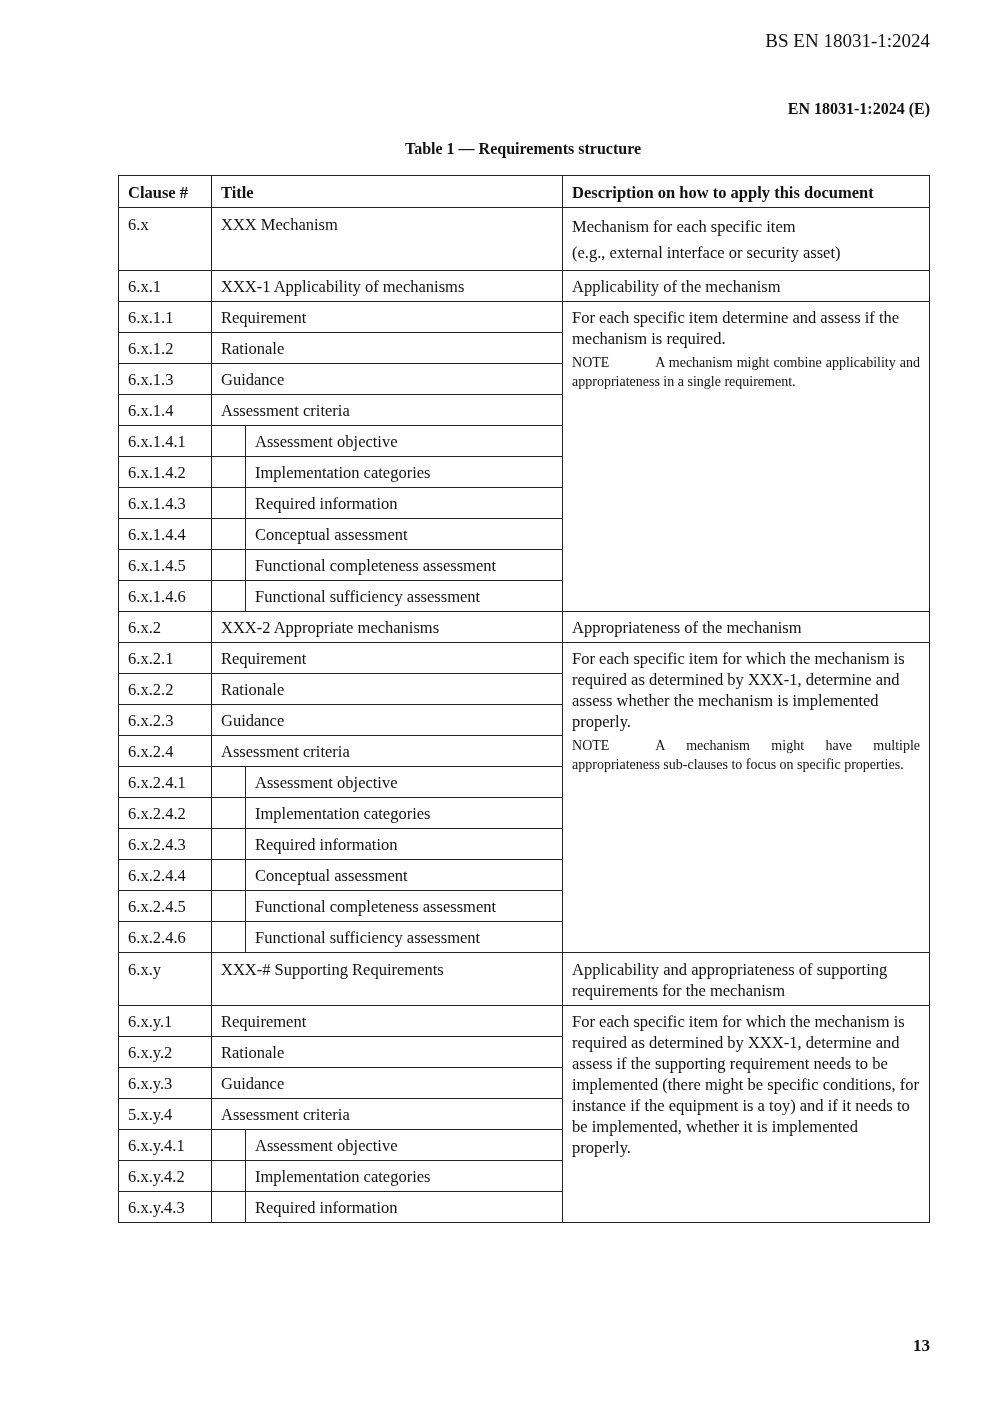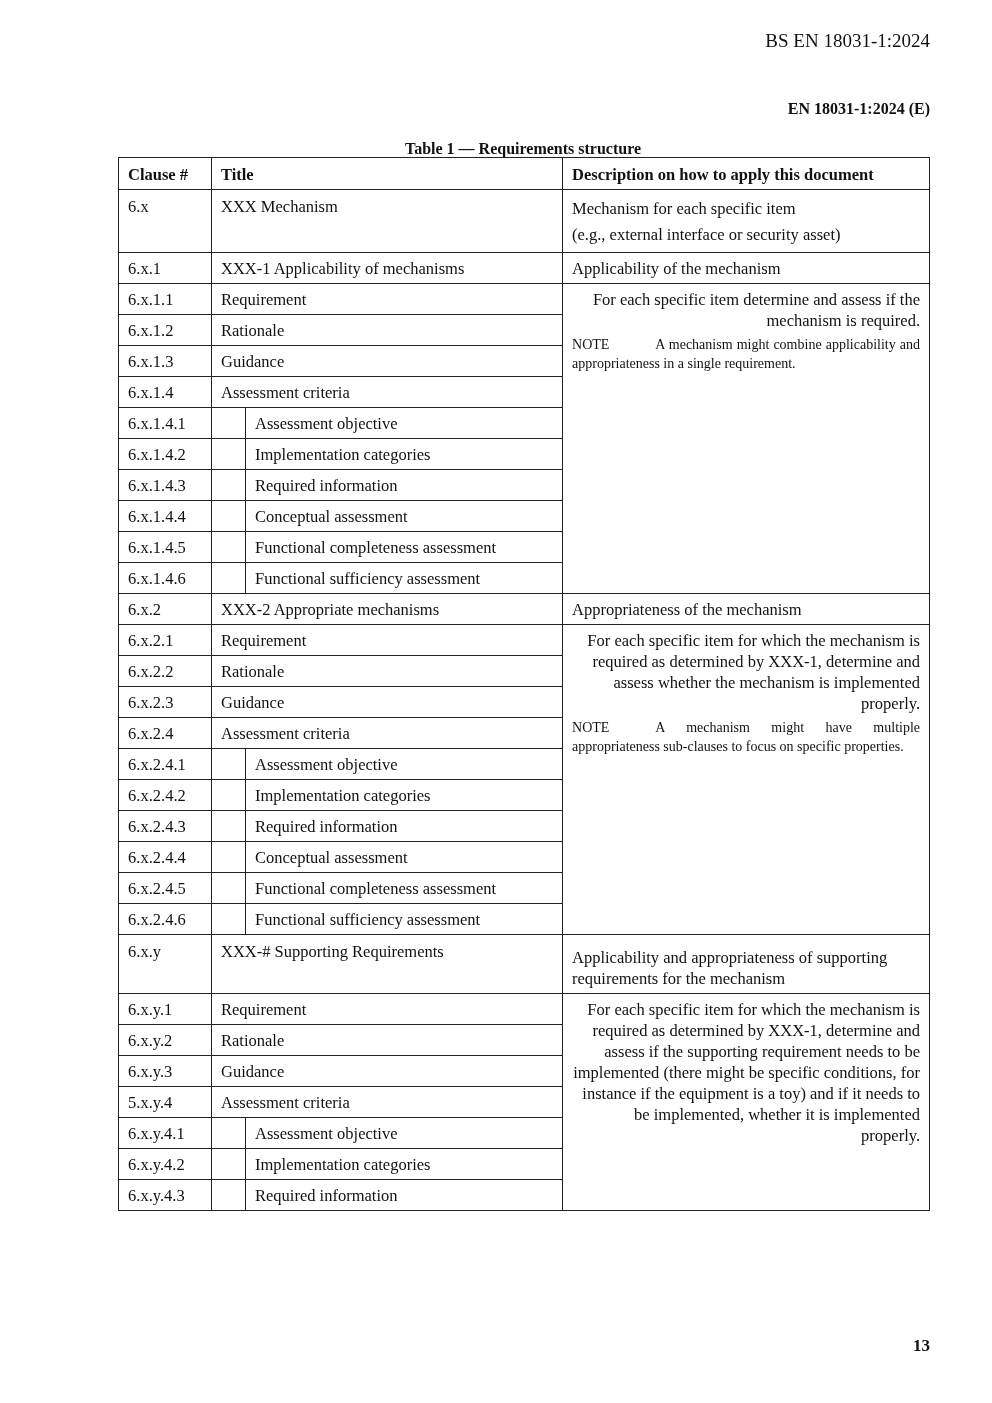--- a/index.html
+++ b/index.html
@@ -1,24 +1,24 @@
 <!DOCTYPE html>
 <html><head>
 <meta charset="utf-8">
 <style>
   html, body { margin:0; padding:0; background:#ffffff; }
   body { width:992px; height:1403px; position:relative; font-family:"DejaVu Serif", "Liberation Serif", serif; color:#111; overflow:hidden; }
   .hdr1 { position:absolute; right:62px; top:30px; font-size:19px; font-family:"Liberation Serif", serif; }
   .hdr2 { position:absolute; right:62px; top:64px; font-size:16px; font-weight:bold; font-family:"Liberation Serif", serif;margin-top:36px; }
   .caption { position:absolute; left:0; width:1046px; top:140px; text-align:center; font-size:16px; font-weight:bold; font-family:"Liberation Serif", serif; }
-  table { position:absolute; left:118px; top:157px; width:811px; border-collapse:collapse; table-layout:fixed; font-family:"Liberation Serif", serif; font-size:16.5px; }
+  table { position:absolute; left:118px; top:175px; width:811px; border-collapse:collapse; table-layout:fixed; font-family:"Liberation Serif", serif; font-size:16.5px; }
   td { border:1.3px solid #222; padding:0 9px; vertical-align:top; line-height:21px; }
   td.c { height:31px; padding-top:5px; box-sizing:border-box; }
   .hd td { font-weight:bold; padding-top:6px; padding-bottom:4px; }
-  .desc { font-size:16.5px;text-align:right; }
+  .desc { font-size:16.5px; }
   .note { font-size:14px; line-height:19px; text-align:justify; margin-top:4px; }
   .note .lbl { margin-right:46px; }
   .spacer { padding:0; }
   .pnum { position:absolute; right:62px; top:1336px; font-size:17px; font-weight:bold; font-family:"Liberation Serif", serif; }
 </style>
 </head>
 <body>
 
 <div class="hdr1">BS EN 18031-1:2024</div>
 <div class="hdr2">EN 18031-1:2024 (E)</div>
@@ -157,21 +157,21 @@
   </tr>
   <tr>
     <td class="c">6.x.2.4.6</td>
     <td class="c spacer"></td>
     <td class="c">Functional sufficiency assessment</td>
   </tr>
 
   <tr>
     <td style="padding-top:6px">6.x.y</td>
     <td colspan="2" style="padding-top:6px">XXX-# Supporting Requirements</td>
-    <td style="padding-top:12px;padding-bottom:4px">Applicability and appropriateness of supporting requirements for the mechanism</td>
+    <td style="padding-top:6px;padding-bottom:4px">Applicability and appropriateness of supporting requirements for the mechanism</td>
   </tr>
   <tr>
     <td class="c">6.x.y.1</td>
     <td class="c" colspan="2">Requirement</td>
     <td rowspan="7" style="padding-top:5px">
       <div class="desc">For each specific item for which the mechanism is required as determined by XXX-1, determine and assess if the supporting requirement needs to be implemented (there might be specific conditions, for instance if the equipment is a toy) and if it needs to be implemented, whether it is implemented properly.</div>
     </td>
   </tr>
   <tr>
     <td class="c">6.x.y.2</td>

